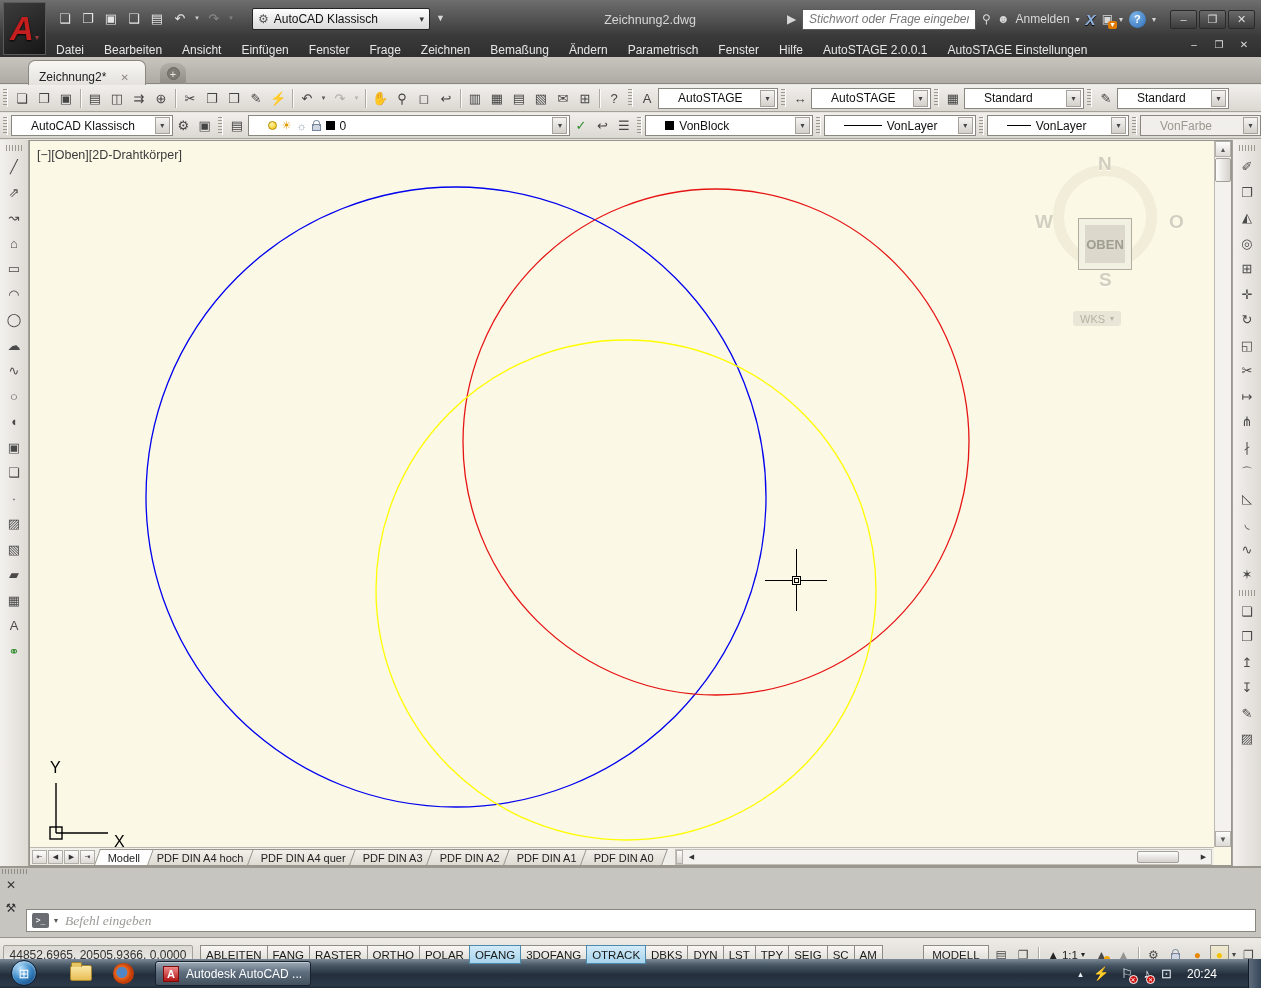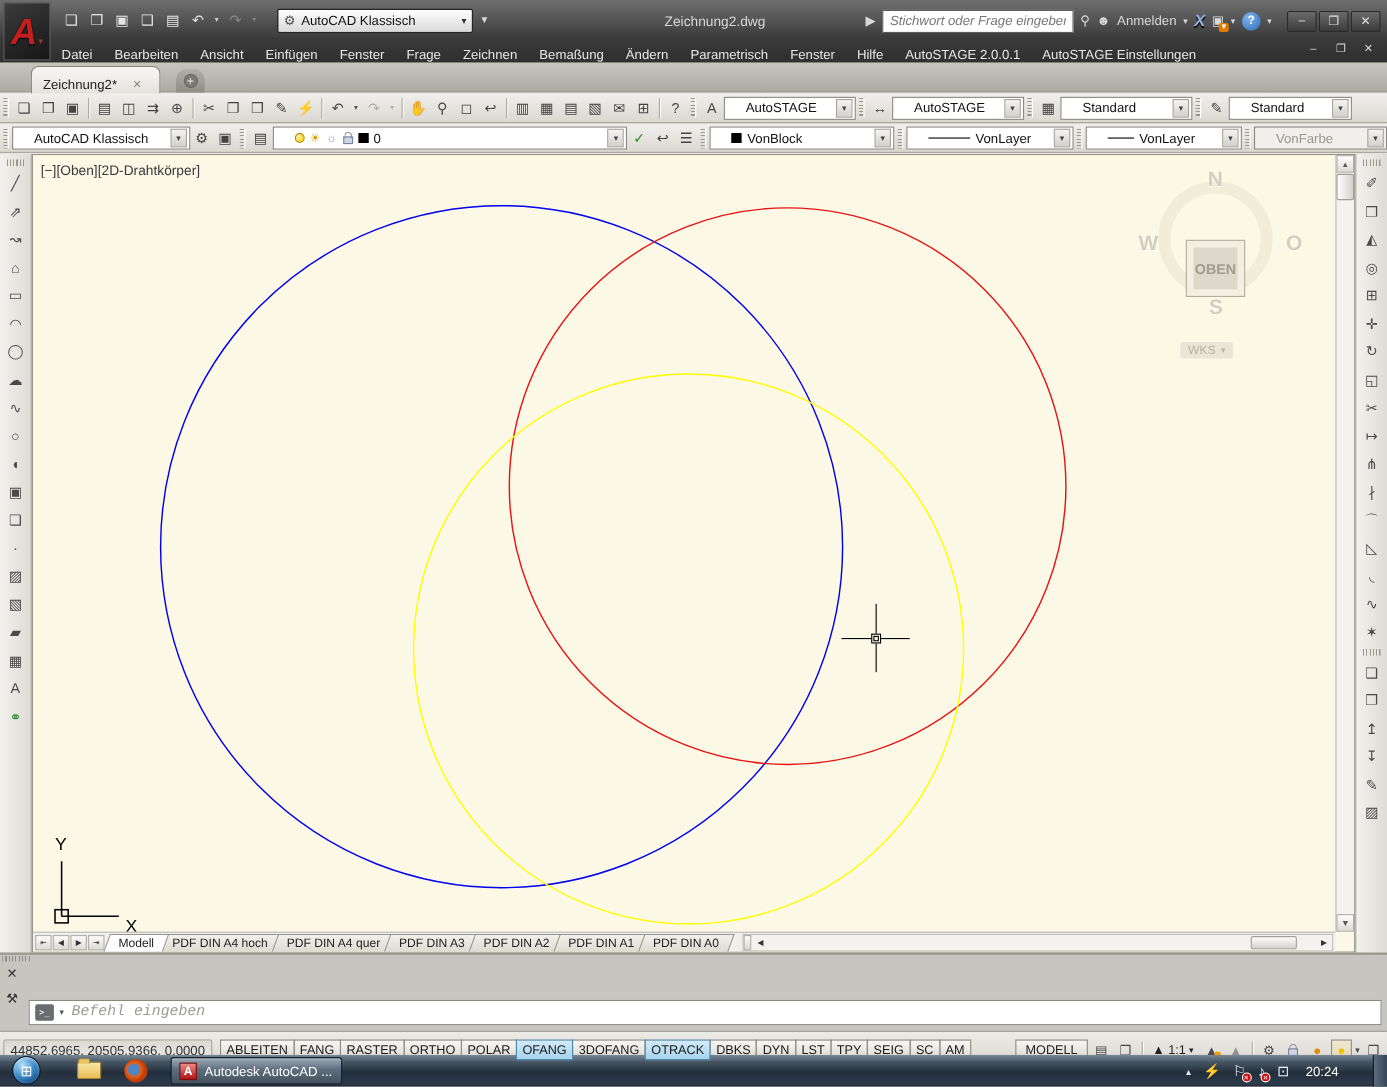--- a/index.html
+++ b/index.html
@@ -139,21 +139,21 @@
   .cmdleft{position:absolute;left:0;top:10px;width:22px;display:flex;flex-direction:column;align-items:center;gap:9px;
            color:#333;}
   .cmdleft .ic{font-size:12px;}
   .cmdhist{position:absolute;left:26px;top:9px;right:4px;font-family:"DejaVu Sans Mono",monospace;font-size:13px;
            color:#000;line-height:17.5px;white-space:pre;}
   .cmdinput{position:absolute;left:26px;right:5px;bottom:5px;height:23px;background:#fff;border:1px solid #8a8781;
             display:flex;align-items:center;gap:5px;padding:0 5px;}
   .promptic{width:17px;height:15px;background:#696d72;border-radius:2px;color:#fff;font-size:8px;
             font-family:"DejaVu Sans Mono",monospace;display:flex;align-items:center;justify-content:center;}
   .cmdinput .dd{color:#555;font-size:8px;}
-  .cmdfield{flex:1;border:none;outline:none;font-family:Liberation Mono, monospace;font-size:13.5px;color:#be185d;}
+  .cmdfield{flex:1;border:none;outline:none;font-family:Liberation Serif, serif;font-size:13.5px;color:#be185d;}
   .cmdfield::placeholder{font-style:italic;color:#9a9a96;}
 
   
   .status{position:absolute;left:0;right:0;top:937px;height:34px;background:linear-gradient(#edebe6,#d9d6d0);
           border-top:1px solid #96938c;display:flex;align-items:center;padding:0 3px;}
   .coords{width:190px;height:19px;margin-right:8px;border:1px solid #a5a29c;border-radius:2px;
           background:linear-gradient(#dbd9d4,#eceae6);display:flex;align-items:center;justify-content:center;
           color:#333;font-size:12px;}
   .toggles{display:flex;}
   .stog{height:19px;padding:0 5px;display:flex;align-items:center;border:1px solid #8f8c85;margin-left:-1px;

